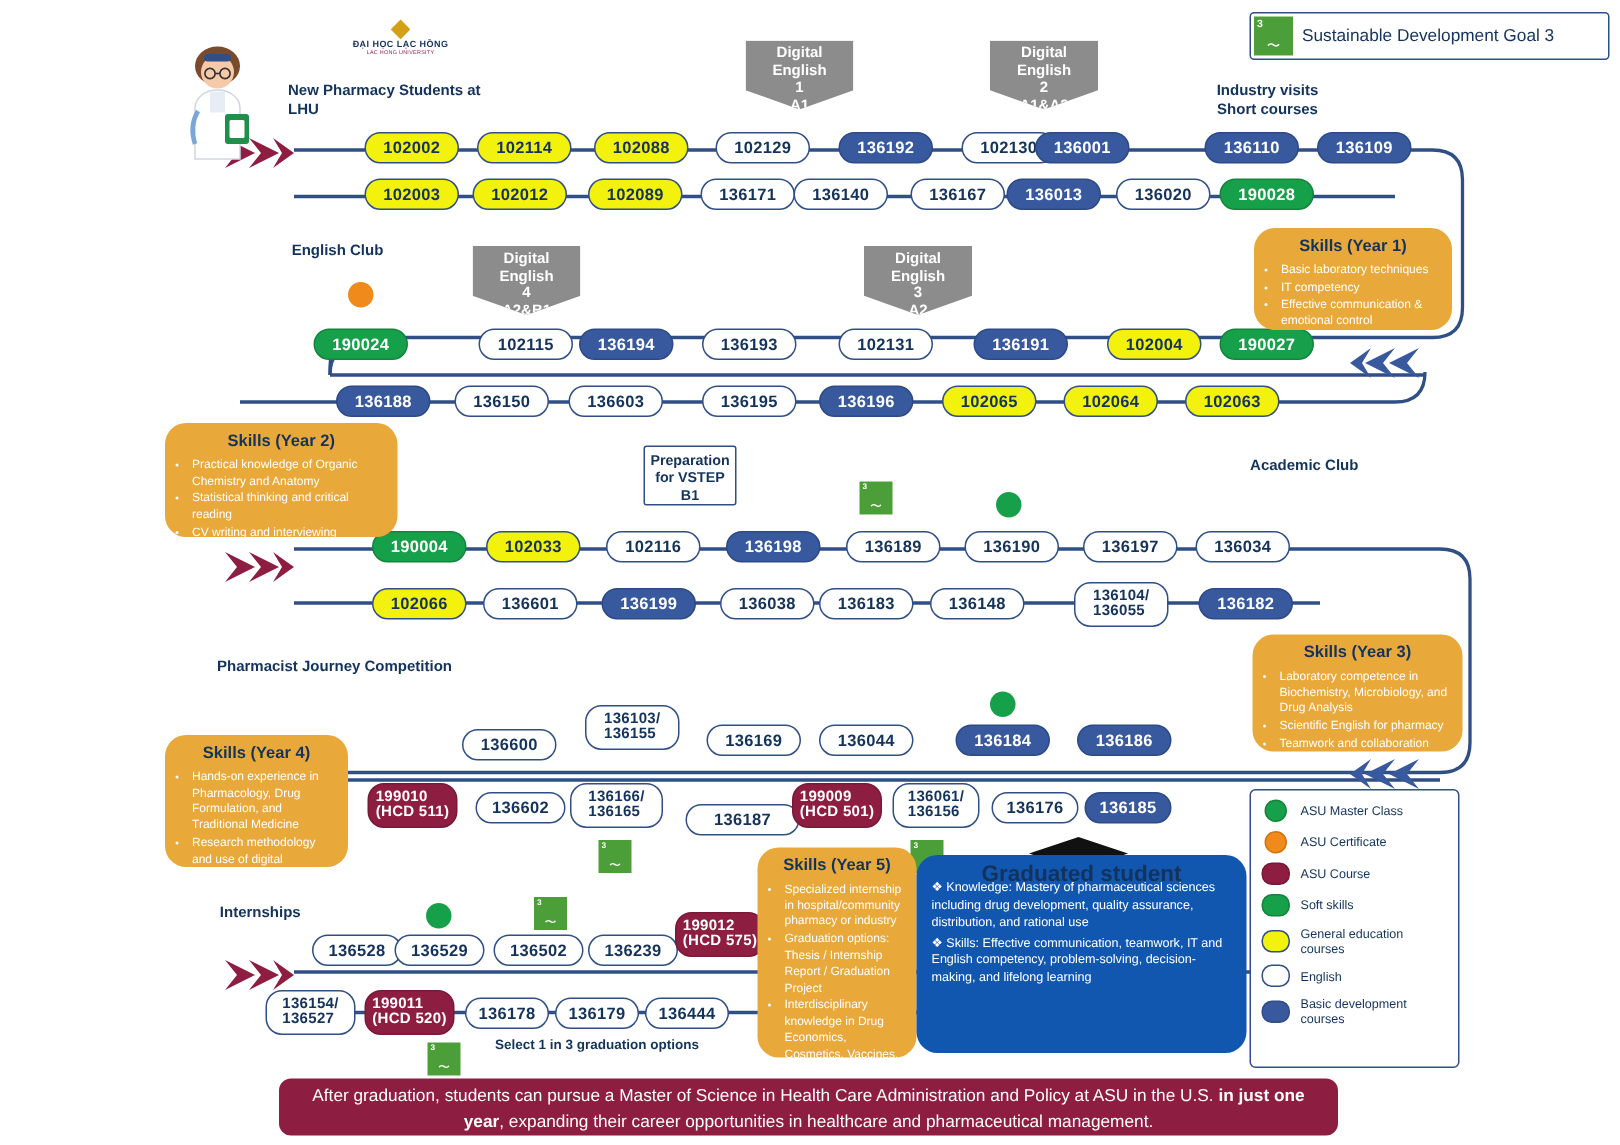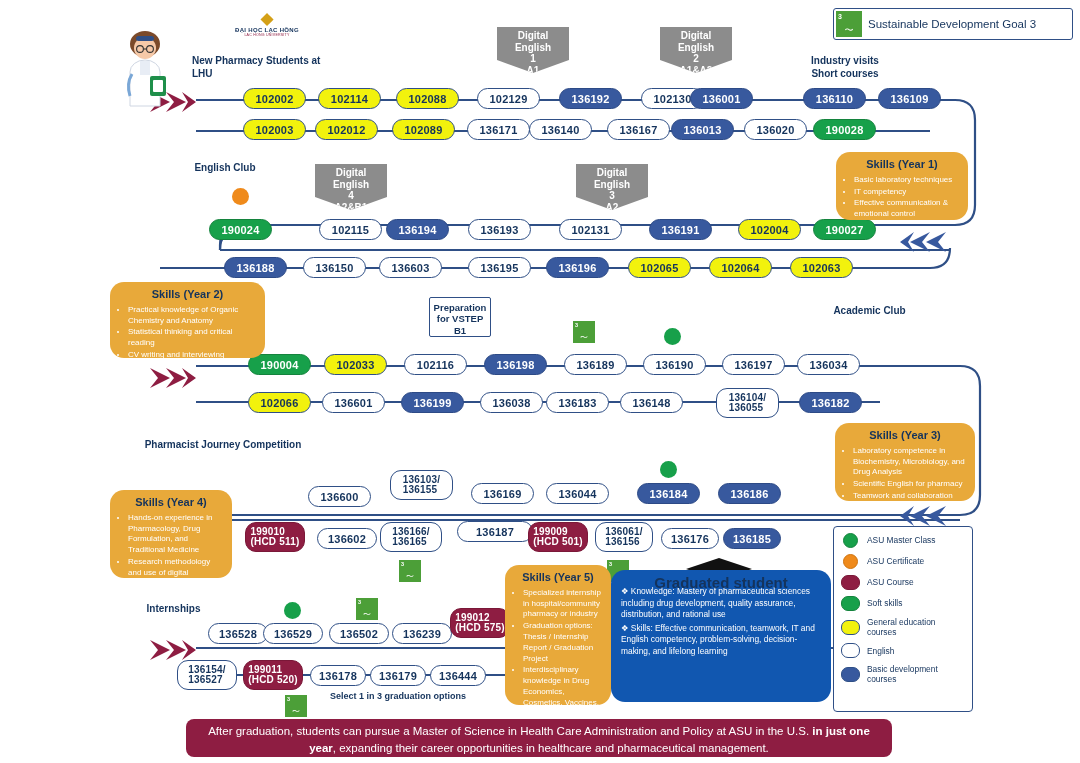--- a/index.html
+++ b/index.html
@@ -320,21 +320,21 @@
   <div class="pill p-eng" style="left:471px;top:483px;width:63px;text-align:center;">136169</div>
   <div class="pill p-eng" style="left:546px;top:483px;width:63px;">136044</div>
   <div class="pill p-skill" style="left:637px;top:483px;width:63px;">136184</div>
   <div class="pill p-skill" style="left:718px;top:483px;width:63px;">136186</div>
 
   <div class="pill p-asu two" style="left:245px;top:522px;width:60px;white-space:pre-line;">199010
 (HCD 511)</div>
   <div class="pill p-eng" style="left:317px;top:528px;width:60px;">136602</div>
   <div class="pill p-eng two" style="left:380px;top:522px;width:62px;white-space:pre-line;">136166/
 136165</div>
-  <div class="pill p-eng" style="left:457px;top:521px;width:76px;">136187</div>
+  <div class="pill p-eng" style="left:457px;top:536px;width:76px;">136187</div>
   <div class="pill p-asu two" style="left:528px;top:522px;width:60px;white-space:pre-line;">199009
 (HCD 501)</div>
   <div class="pill p-eng two" style="left:595px;top:522px;width:58px;white-space:pre-line;">136061/
 136156</div>
   <div class="pill p-eng" style="left:661px;top:528px;width:58px;">136176</div>
   <div class="pill p-skill" style="left:723px;top:528px;width:58px;">136185</div>
 
   <div class="sdgmini" style="left:399px;top:560px;">
     <div class="num">3</div>
       <div class="wav">〜</div>

